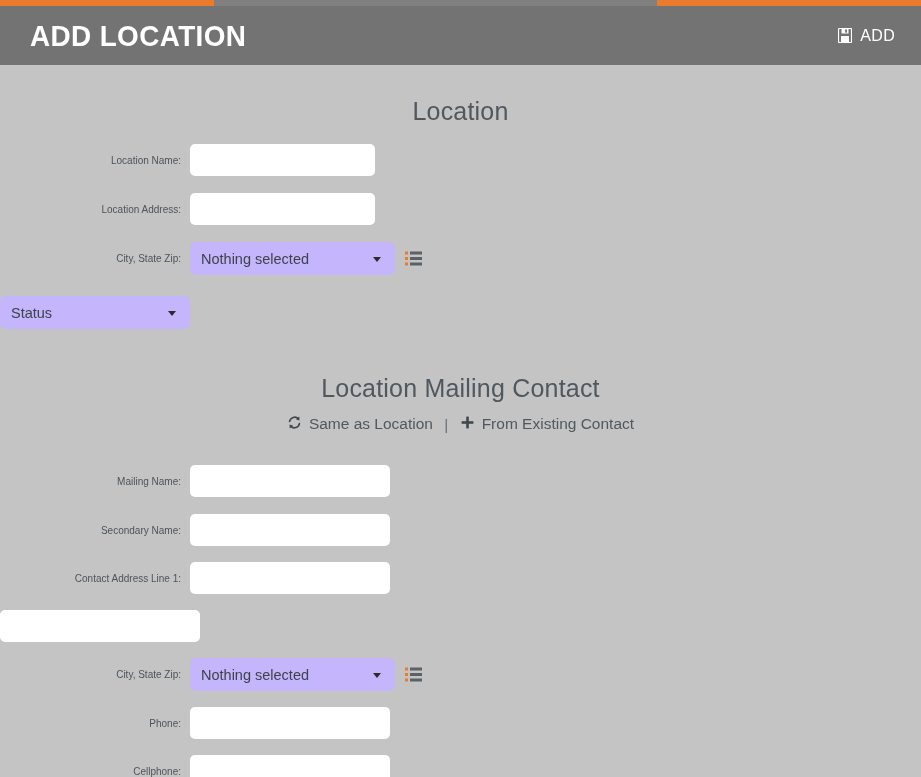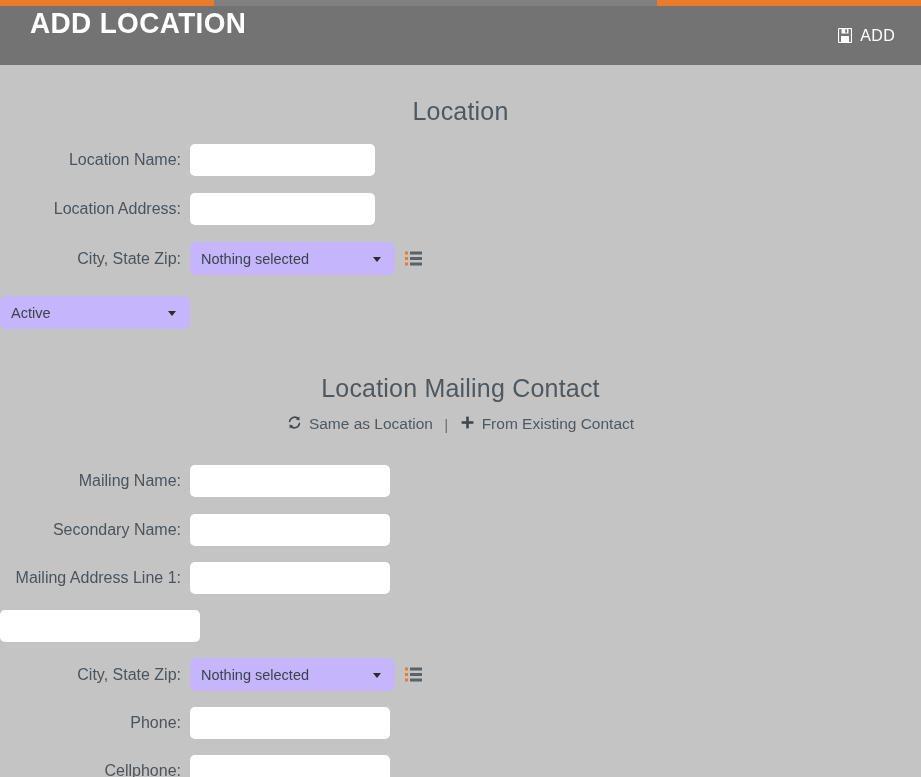--- a/index.html
+++ b/index.html
@@ -30,20 +30,21 @@
     background: #ea7b2d;
   }
   .top-strip .seg.left  { left: 0;  width: 214px; }
   .top-strip .seg.right { left: 657px; right: 0; }
 
   
   .page-header {
     height: 59px;
     background: #737373;
     display: flex;
+    align-items: center;
     justify-content: space-between;
     padding: 0 26px 0 30px;
     box-sizing: border-box;
   }
   .page-header .title {
     color: #ffffff;
     font-size: 30px;
     font-weight: bold;
     letter-spacing: 0.4px;
     font-family: "Liberation Sans Narrow", "Liberation Sans", sans-serif;
@@ -119,21 +120,21 @@
     display: flex;
     align-items: center;
     margin-bottom: 17px;
   }
   .row .lbl {
     width: 185px;
     min-width: 185px;
     text-align: right;
     padding-right: 9px;
     box-sizing: border-box;
-    font-size: 16px;
+    font-size: 10px;
     color: #4c545a;
     white-space: nowrap;
   }
   
   .group-location .row .lbl { width: 190px; min-width: 190px; }
   .group-mailing  .row .lbl { width: 190px; min-width: 190px; }
 
   .txt {
     width: 185px;
     height: 32px;
@@ -238,21 +239,21 @@
           <rect x="0" y="12.5" width="3" height="3" fill="#ea7b2d"></rect>
           <rect x="5" y="1.5" width="12" height="3" fill="#5a6167"></rect>
           <rect x="5" y="7" width="12" height="3" fill="#5a6167"></rect>
           <rect x="5" y="12.5" width="12" height="3" fill="#5a6167"></rect>
         </svg>
       </span>
     </div>
 
     <div class="row" style="margin-top:21px;">
       <div class="dropdown status">
-        <span>Active</span>
+        <span>Status</span>
         <span class="caret"></span>
       </div>
     </div>
 
   </div>
 
   <div class="section-title" style="padding-top:28px;">Location Mailing Contact</div>
 
   <div class="section-subactions">
     <span class="act">
@@ -285,21 +286,21 @@
       <div class="lbl">Mailing Name:</div>
       <input class="txt wide" type="text" value="" style="">
     </div>
 
     <div class="row" style="margin-bottom:16px;">
       <div class="lbl">Secondary Name:</div>
       <input class="txt wide" type="text" value="" style="">
     </div>
 
     <div class="row" style="margin-bottom:16px;">
-      <div class="lbl">Mailing Address Line 1:</div>
+      <div class="lbl">Contact Address Line 1:</div>
       <input class="txt wide" type="text" value="" style="">
     </div>
 
     <div class="row" style="margin-bottom:16px;">
       <input class="txt wide" type="text" value="" style="">
     </div>
 
     <div class="row" style="margin-bottom:16px;">
       <div class="lbl">City, State Zip:</div>
       <div class="dropdown zip">

